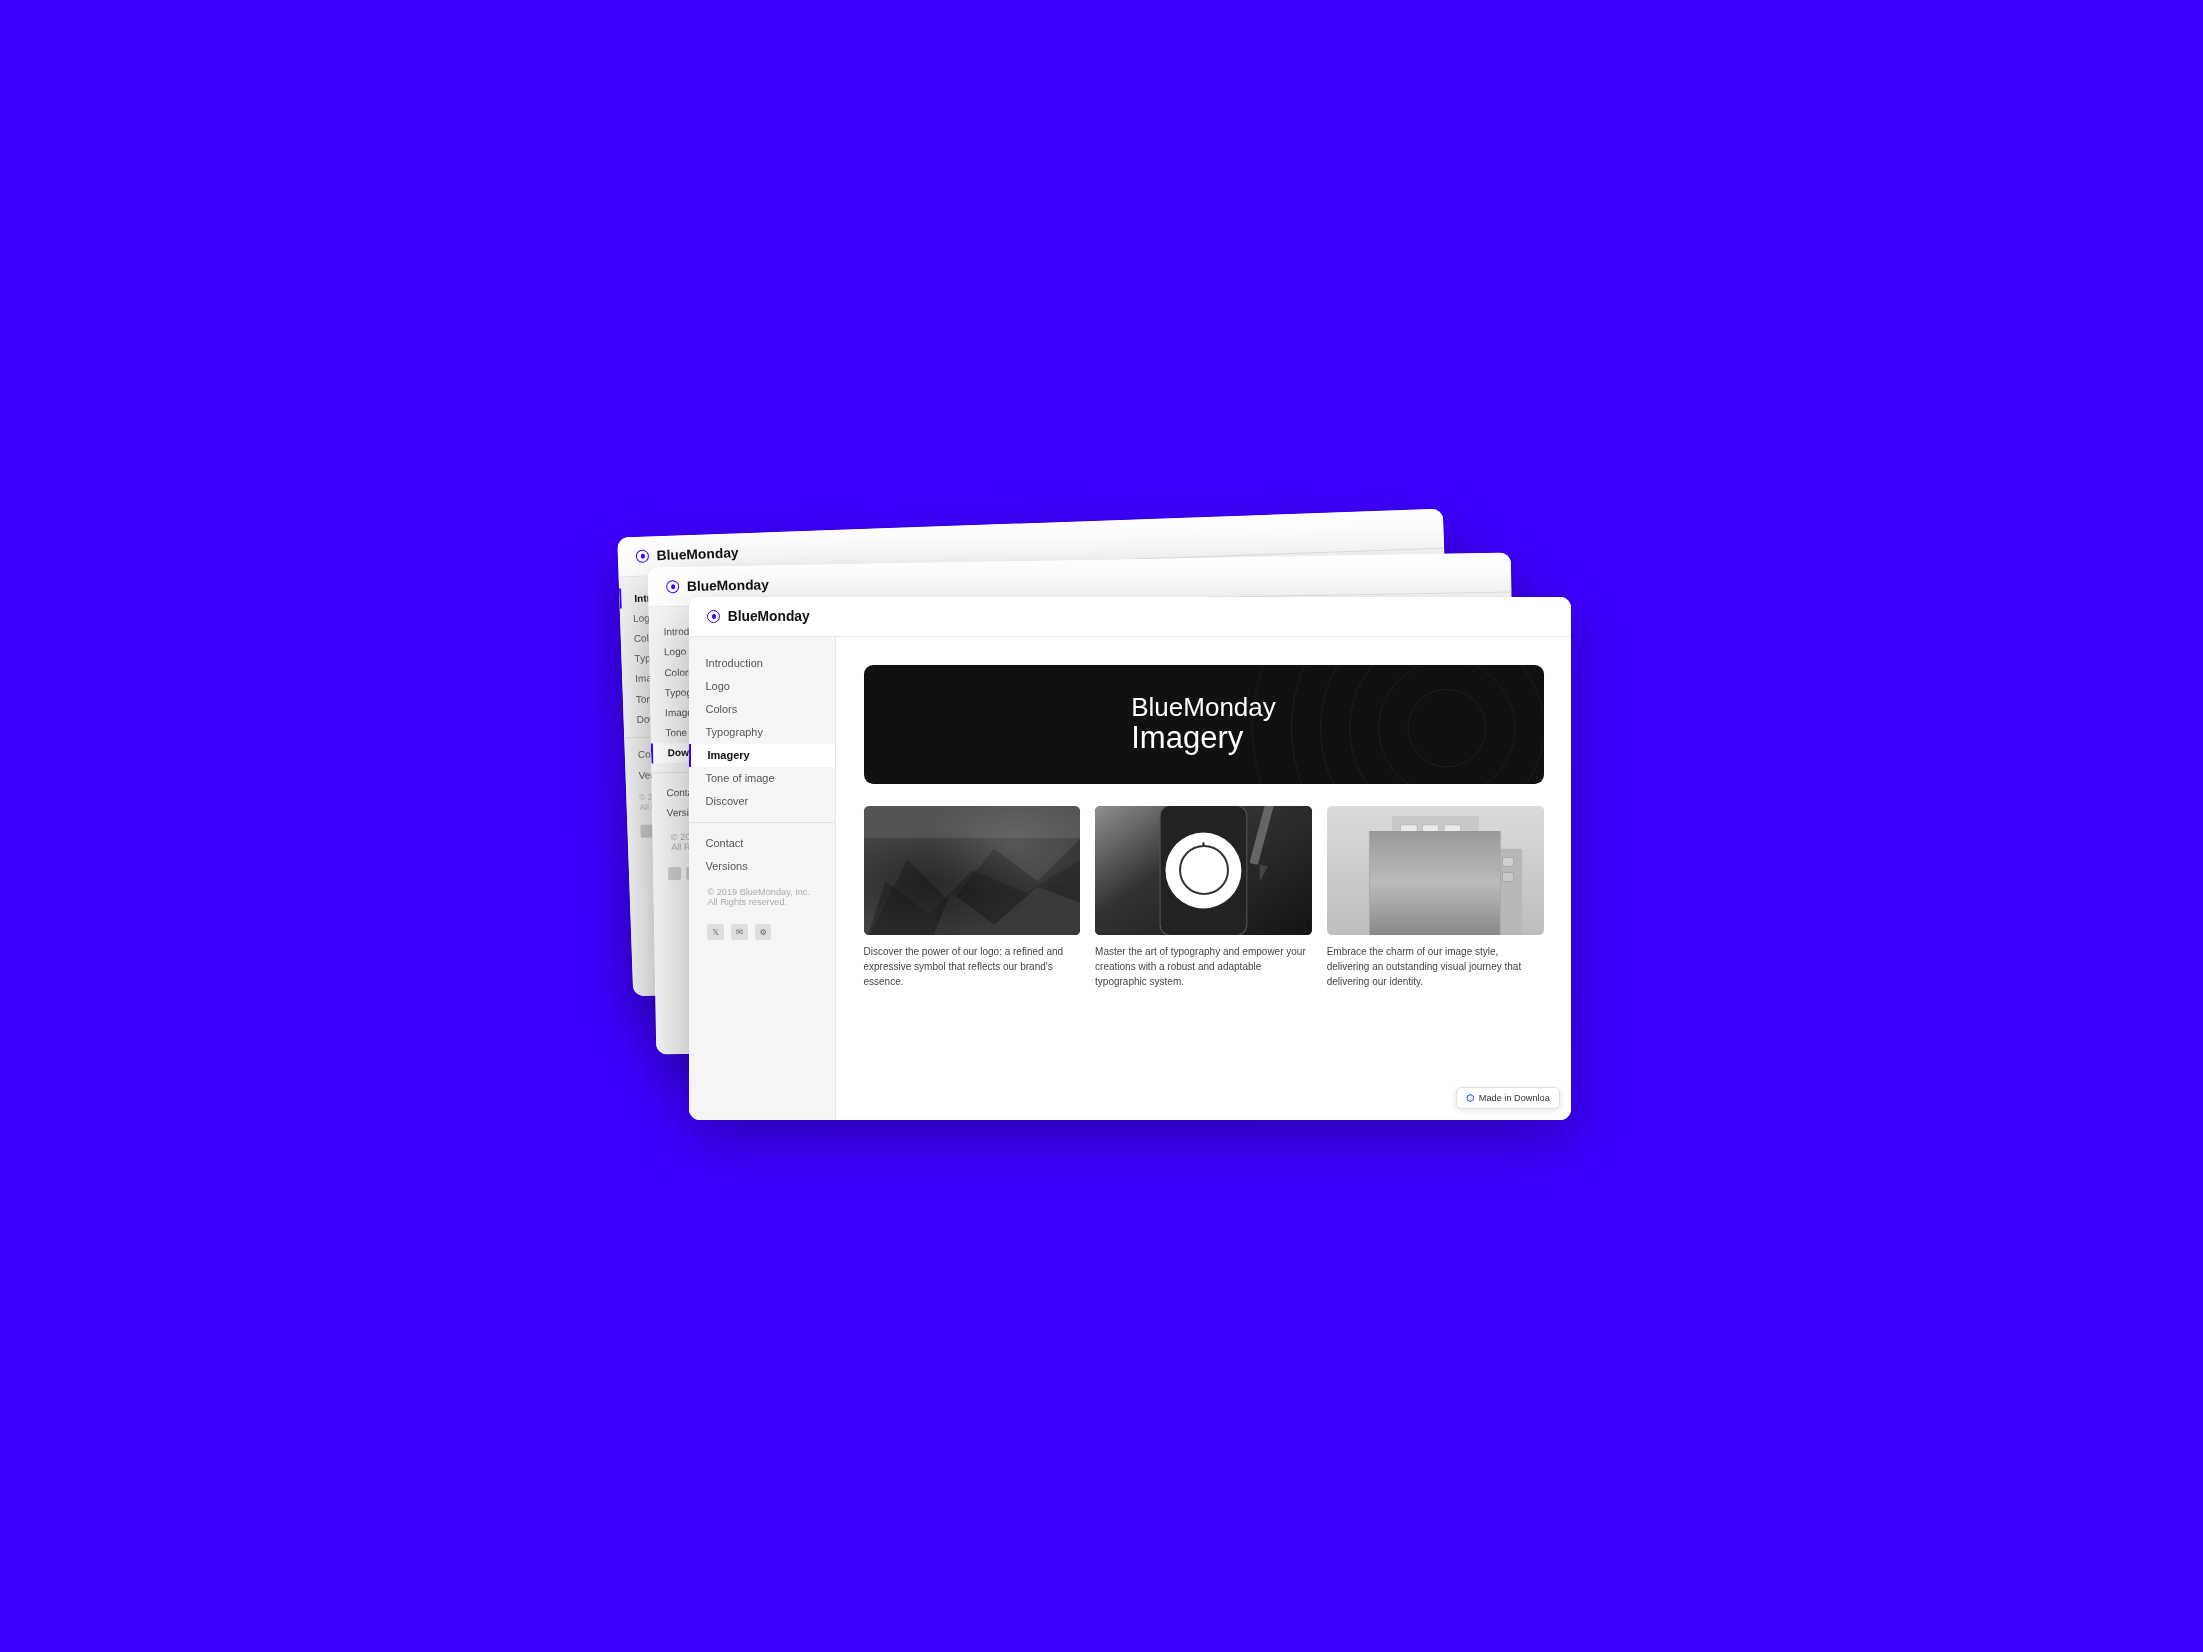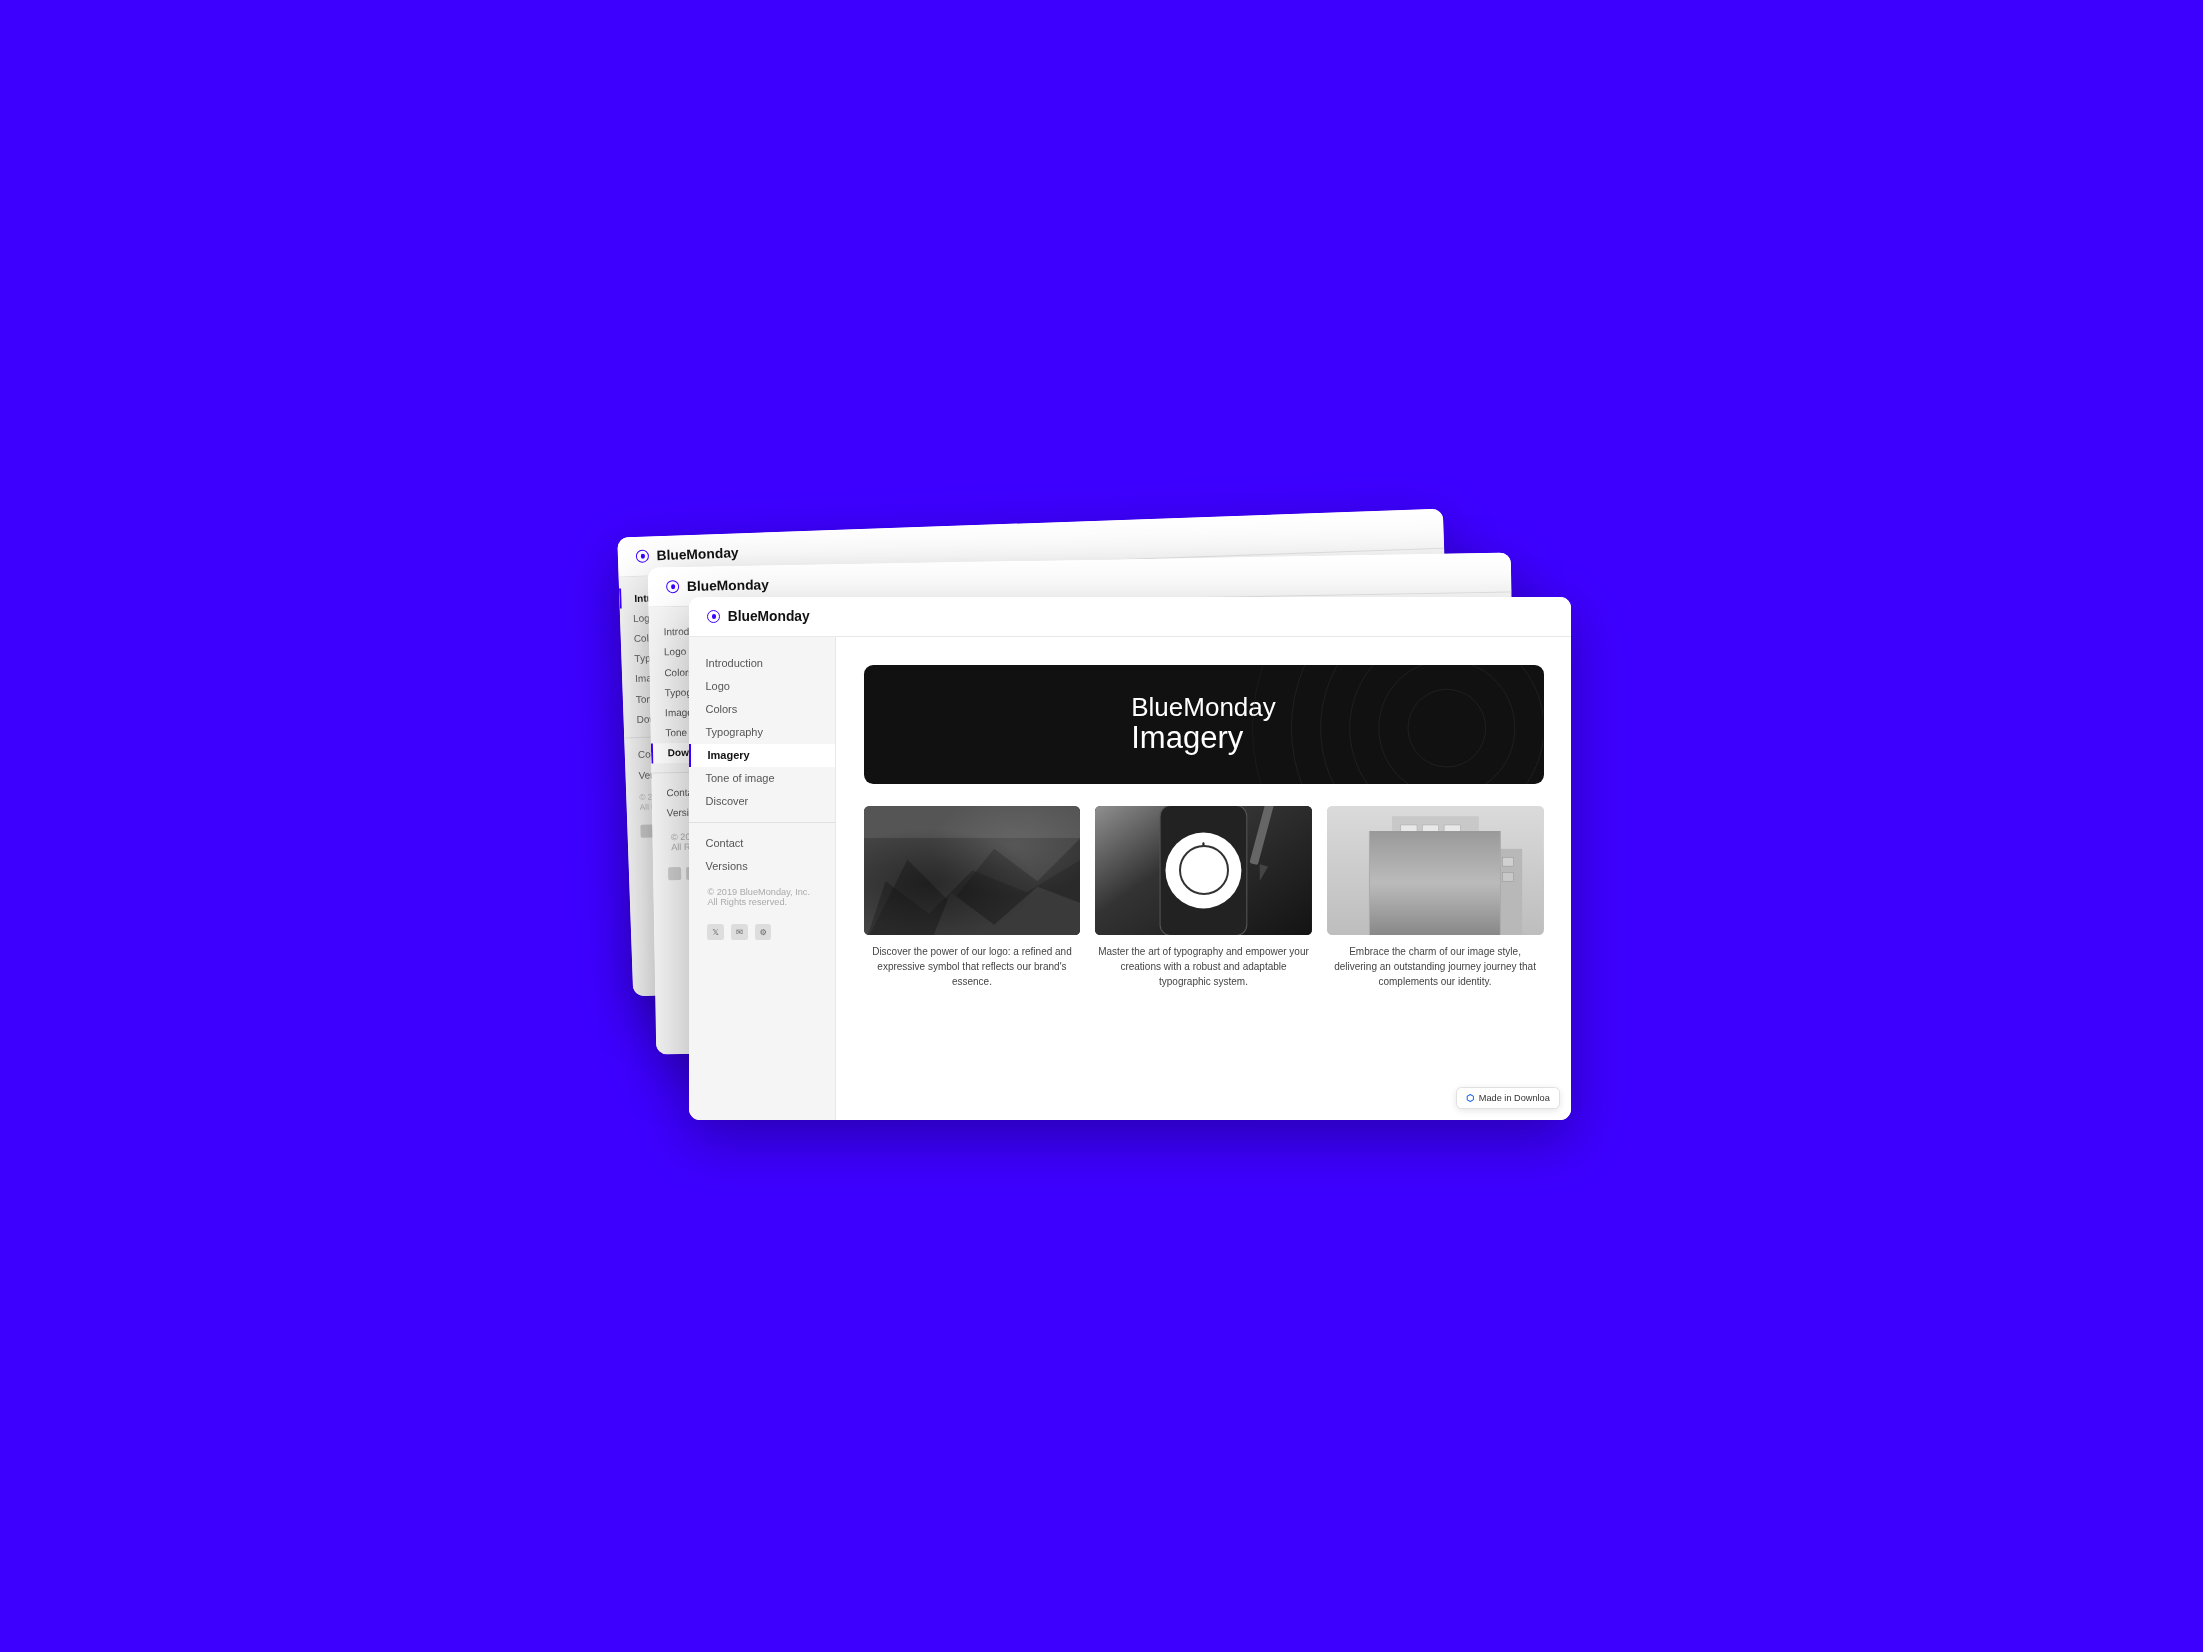--- a/index.html
+++ b/index.html
@@ -196,21 +196,20 @@
       margin-bottom: 22px;
       position: relative;
       overflow: hidden;
     }
 
     .imagery-grid {
       display: grid;
       grid-template-columns: repeat(3, 1fr);
       gap: 14.7px;
       margin-bottom: 14.7px;
-      text-align: center;
     }
 
     .imagery-card {}
 
     .imagery-img {
       border-radius: 5.5px;
       width: 100%;
       height: 129px;
       background: #888;
       margin-bottom: 9.2px;
@@ -539,21 +538,21 @@
                 <rect x="88" y="88" width="15" height="12" fill="#e8e8e8" stroke="#aaa" stroke-width="0.5"></rect>
                 <rect x="108" y="88" width="15" height="12" fill="#d8d8d8" stroke="#aaa" stroke-width="0.5"></rect>
 
                 <rect x="140" y="50" width="40" height="90" fill="#b8b8b8"></rect>
                 <rect x="148" y="58" width="10" height="8" fill="#d0d0d0" stroke="#999" stroke-width="0.5"></rect>
                 <rect x="162" y="58" width="10" height="8" fill="#d0d0d0" stroke="#999" stroke-width="0.5"></rect>
                 <rect x="148" y="72" width="10" height="8" fill="#d0d0d0" stroke="#999" stroke-width="0.5"></rect>
                 <rect x="162" y="72" width="10" height="8" fill="#c8c8c8" stroke="#999" stroke-width="0.5"></rect>
               </svg>
             </div>
-            <p class="imagery-desc">Embrace the charm of our image style, delivering an outstanding journey journey that complements our identity.</p>
+            <p class="imagery-desc">Embrace the charm of our image style, delivering an outstanding visual journey that delivering our identity.</p>
           </div>
 
         </div>
 
         <div class="framer-badge">
           <span class="framer-icon">⬡</span>
           <span>Made in Downloa</span>
         </div>
 
       </div>

